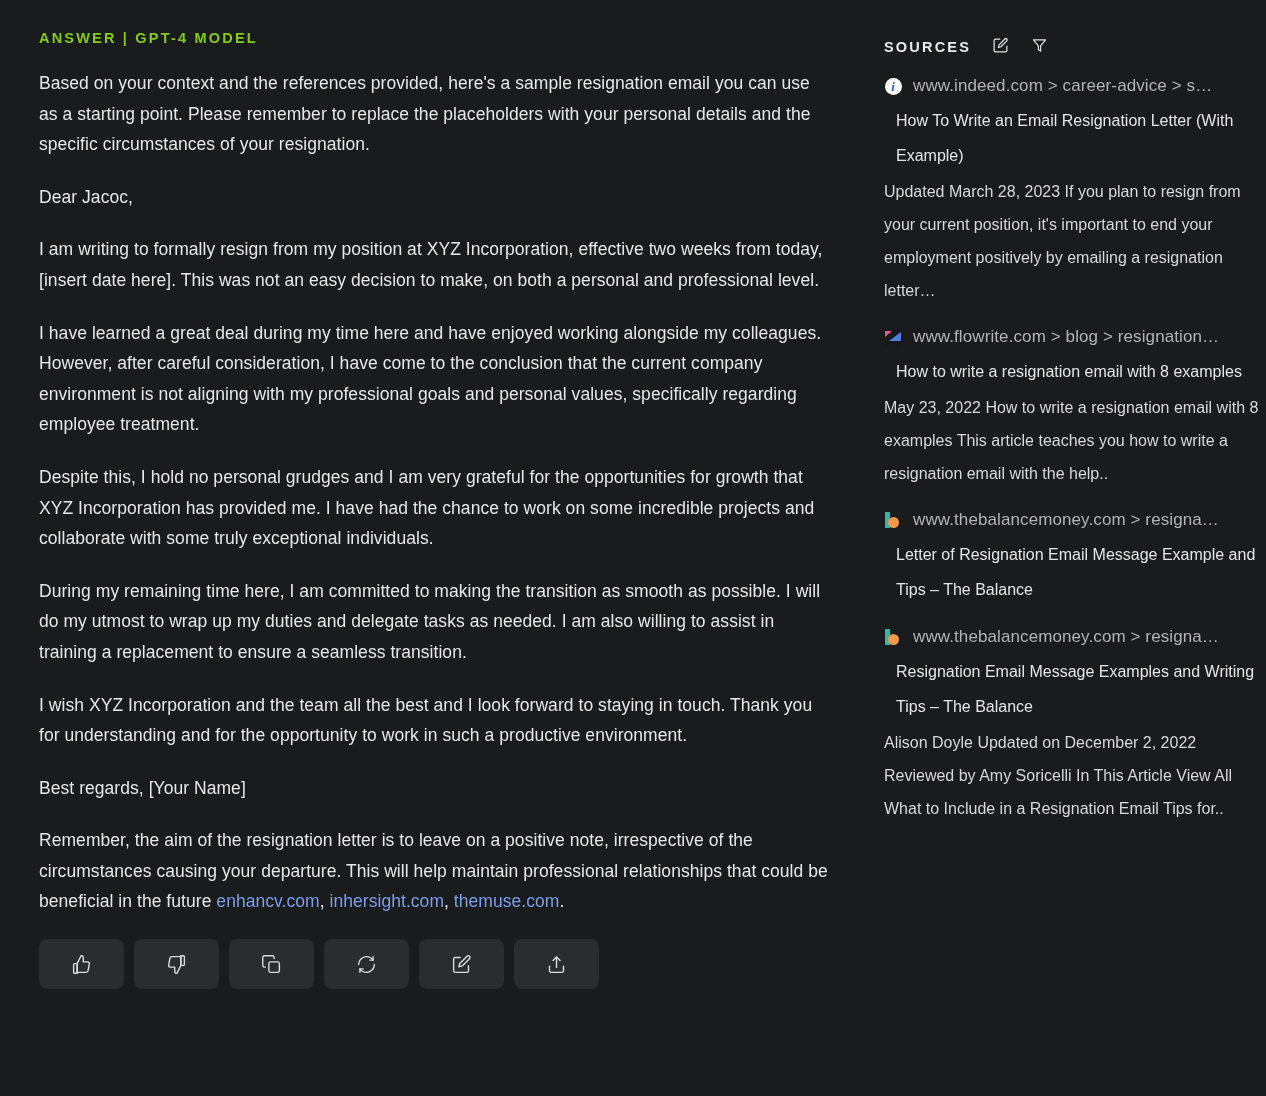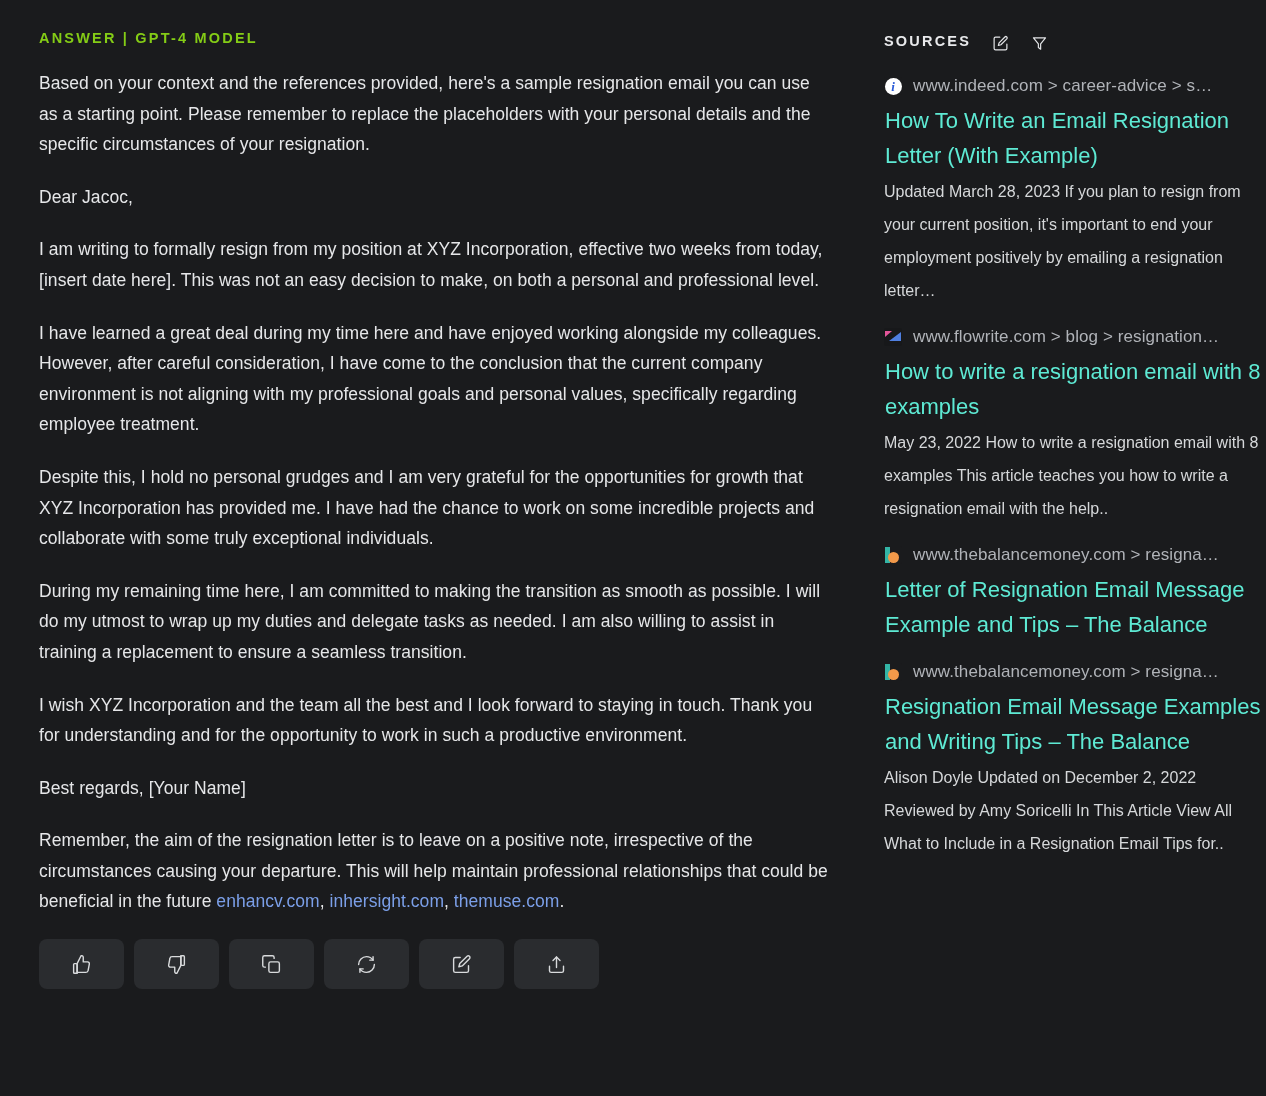--- a/index.html
+++ b/index.html
@@ -79,21 +79,21 @@
   .sources-panel {
     width: 393px;
     height: 1096px;
     padding: 33px 0 0 11px;
     background: #1a1b1d;
     overflow: hidden;
     position: relative;
   }
   .sources-header {
     display: flex;
-    align-items: flex-start;
+    align-items: flex-end;
     gap: 19px;
     margin-bottom: 21px;
     height: 22px;
   }
   .sources-title {
     font-size: 14.5px;
     font-weight: bold;
     letter-spacing: 2.2px;
     color: #e9eaec;
     text-transform: uppercase;
@@ -121,24 +121,24 @@
     overflow: hidden;
   }
   .source-url {
     font-size: 17px;
     color: #b0b3b8;
     white-space: nowrap;
     overflow: hidden;
     letter-spacing: 0.1px;
   }
   .source-title {
-    font-size: 22px;
+    font-size: 16px;
     line-height: 35px;
-    color: #5eead4;
-    margin: 0 0 2px 1px;
+    color: #e5e5e5;
+    margin: 0 0 2px 12px;
     cursor: pointer;
   }
   .source-snippet {
     font-size: 16px;
     line-height: 33px;
     color: #d6d8da;
     margin: 0;
   }
 
   

